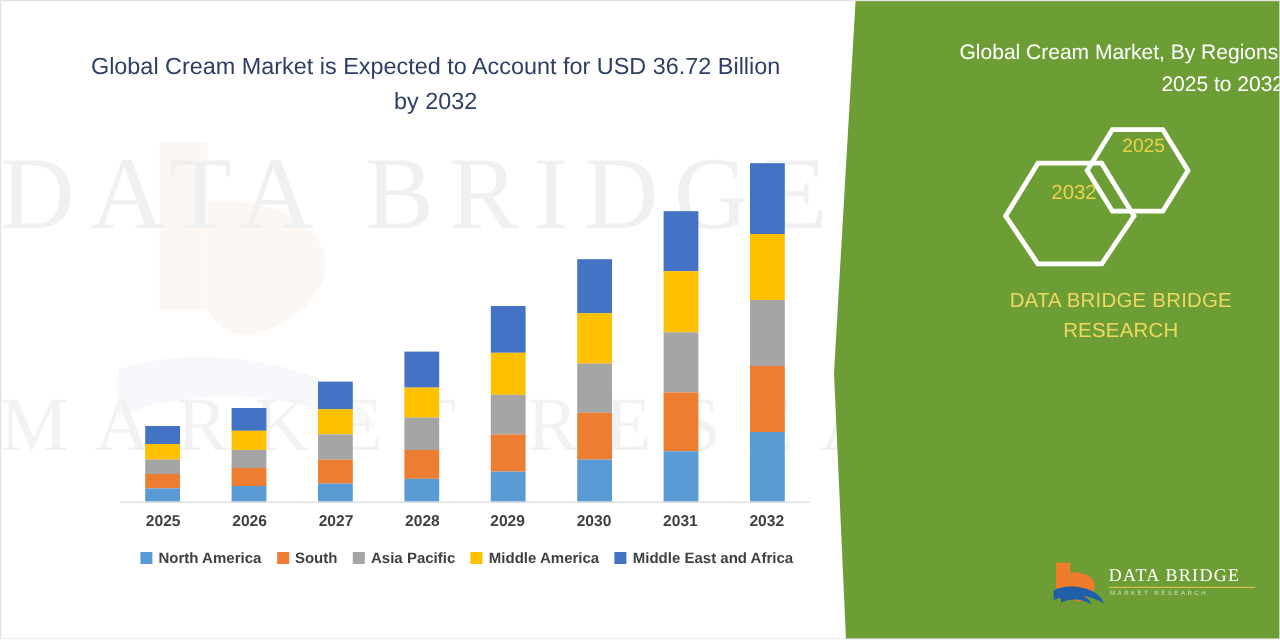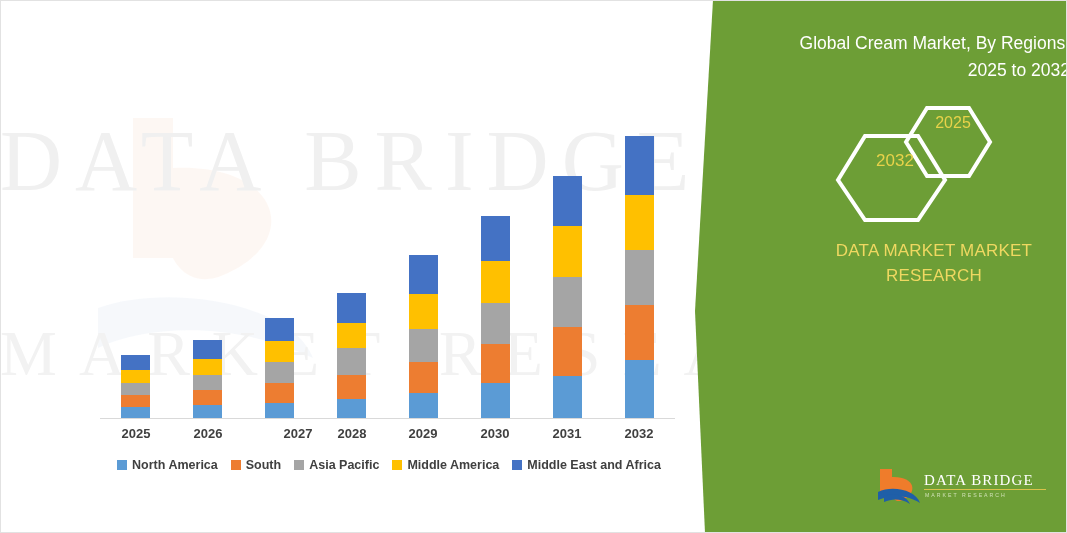--- a/index.html
+++ b/index.html
@@ -156,20 +156,21 @@
 <div id="infographic">
 
   <svg class="wm-logo" viewBox="0 0 250 300">
     <path d="M55 10 L95 10 L95 150 L55 150 Z" fill="#fdf0e8"></path>
     <path d="M95 60 C200 55 225 130 150 165 C110 185 95 150 95 150 Z" fill="#fdf0e8"></path>
     <path d="M20 200 C90 175 215 195 235 250 C160 215 75 215 20 240 Z" fill="#eef3f9"></path>
   </svg>
   <div class="watermark">DATA BRIDGE</div>
   <div class="watermark l2">MARKET RESEARCH</div>
 
+  <div class="chart-title">Global Cream Market is Expected to Account for USD 36.72 Billion by 2032</div>
 
   <div class="plot">
       <div class="bar-group" style="left: 21px;">
         <div class="seg" title="North America 2025: 1.43" style="height: 11px; background: rgb(91, 155, 213);"></div>
         <div class="seg" title="Europe 2025: 1.56" style="height: 12px; background: rgb(237, 125, 49);"></div>
         <div class="seg" title="Asia Pacific 2025: 1.56" style="height: 12px; background: rgb(165, 165, 165);"></div>
         <div class="seg" title="South America 2025: 1.69" style="height: 13px; background: rgb(255, 192, 0);"></div>
         <div class="seg" title="Middle East and Africa 2025: 1.95" style="height: 15px; background: rgb(68, 114, 196);"></div>
       </div>
       <div class="bar-group" style="left: 93px;">
@@ -219,21 +220,21 @@
         <div class="seg" title="Europe 2032: 7.15" style="height: 55px; background: rgb(237, 125, 49);"></div>
         <div class="seg" title="Asia Pacific 2032: 7.15" style="height: 55px; background: rgb(165, 165, 165);"></div>
         <div class="seg" title="South America 2032: 7.15" style="height: 55px; background: rgb(255, 192, 0);"></div>
         <div class="seg" title="Middle East and Africa 2032: 7.67" style="height: 59px; background: rgb(68, 114, 196);"></div>
       </div>
     </div>
   <div class="axis-line"></div>
   <div class="xlabels">
       <div class="xlabel" style="left: 6px;">2025</div>
       <div class="xlabel" style="left: 78px;">2026</div>
-      <div class="xlabel" style="left: 168px;">2027</div>
+      <div class="xlabel" style="left: 150px;">2027</div>
       <div class="xlabel" style="left: 222px;">2028</div>
       <div class="xlabel" style="left: 293px;">2029</div>
       <div class="xlabel" style="left: 365px;">2030</div>
       <div class="xlabel" style="left: 437px;">2031</div>
       <div class="xlabel" style="left: 509px;">2032</div>
     </div>
 
   <div class="legend">
       <div class="legend-item">
         <span class="legend-swatch" style="background: rgb(91, 155, 213);"></span>
@@ -263,21 +264,21 @@
 
   <div class="hexes">
     <svg width="190" height="126" viewBox="0 0 190 126">
       <polygon points="28,84 55,40 108,40 135,84 108,124 55,124" fill="none" stroke="#ffffff" stroke-width="4"></polygon>
       <polygon points="96,46 117,12 159,12 180,46 159,80 117,80" fill="none" stroke="#ffffff" stroke-width="4"></polygon>
     </svg>
     <div class="hex-text hex-2032">2032</div>
     <div class="hex-text hex-2025">2025</div>
   </div>
 
-  <div class="brand-text">DATA MARKET MARKET RESEARCH</div>
+  <div class="brand-text">DATA BRIDGE BRIDGE RESEARCH</div>
 
   <div class="logo-box">
     <svg width="46" height="46" viewBox="0 0 46 46">
       <path d="M4 3 L16 3 L16 30 L4 30 Z" fill="#ef7c2b"></path>
       <path d="M16 11 C38 10 43 26 27 34 C19 38 16 30 16 30 Z" fill="#ef7c2b"></path>
       <path d="M2 26 C16 19 40 24 44 37 C30 28 14 29 2 34 Z" fill="#1f5fa8"></path>
       <path d="M8 30 C18 26 30 29 34 38 C24 32 16 33 8 36 Z" fill="#1f5fa8"></path>
     </svg>
     <div class="logo-rule"></div>
     <div class="logo-wordmark">DATA BRIDGE</div>

